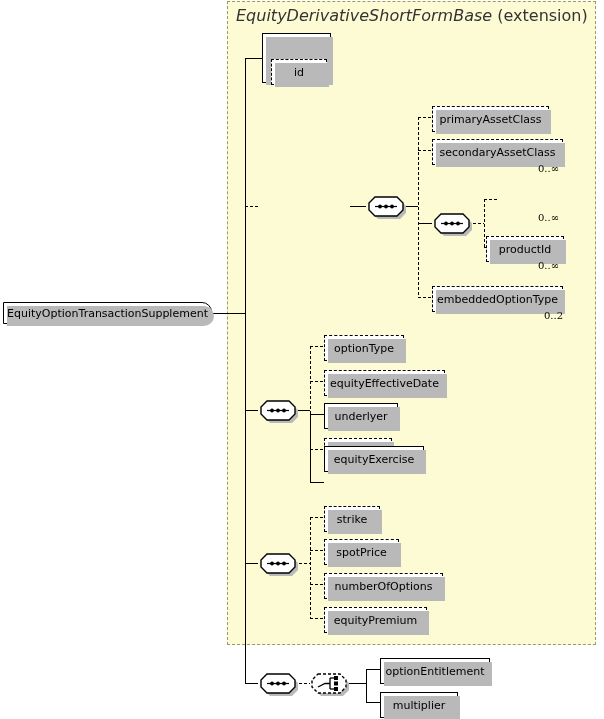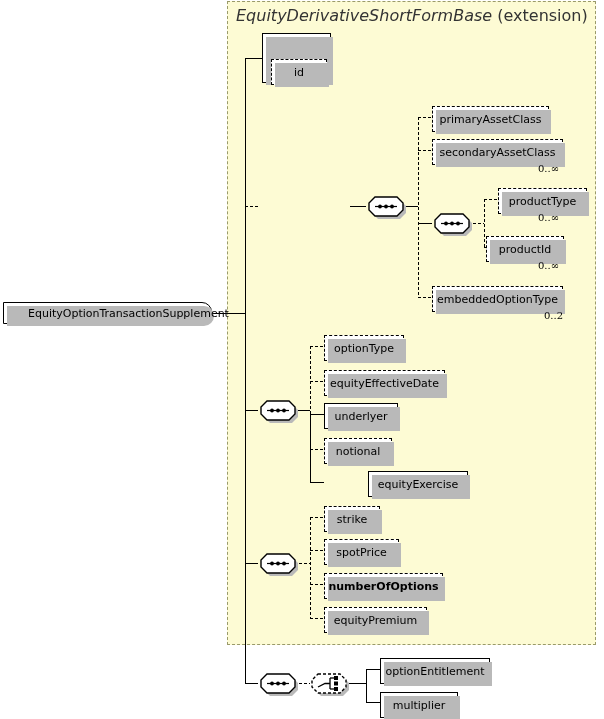--- a/index.html
+++ b/index.html
@@ -46,21 +46,21 @@
   .node::after{
     content:"";position:absolute;left:3px;top:3px;right:-3px;bottom:-3px;
     background:#b9b9b9;z-index:-1;
   }
 
   
   .rootnode{
     position:absolute;box-sizing:border-box;background:#fff;
     border:1px solid #000;
     border-radius:0 10px 10px 0;
-    display:flex;align-items:center;
+    display:flex;align-items:center;justify-content:center;
     white-space:nowrap;font-size:11px;padding:0 24px;z-index:3;
   }
   .rootnode::after{
     content:"";position:absolute;left:3px;top:3px;right:-3px;bottom:-3px;
     background:#b9b9b9;border-radius:0 10px 10px 0;z-index:-1;
   }
 
   
   .pill{
     position:absolute;box-sizing:border-box;background:#fff;
@@ -251,23 +251,20 @@
 
   <div class="node opt" style="left:432px;top:139px;width:131px;height:22px;">
     <span>secondaryAssetClass</span>
   </div>
 
   <div class="node opt" style="left:432px;top:106px;width:117px;height:22px;">
     <span>primaryAssetClass</span>
   </div>
   <div class="card" style="left:538px;top:163px;">0..∞</div>
 
-  <div class="node opt" style="left:498px;top:188px;width:89px;height:22px;">
-    <span>productType</span>
-  </div>
   <div class="card" style="left:538px;top:212px;">0..∞</div>
 
   <div class="node opt" style="left:486px;top:236px;width:78px;height:22px;">
     <span>productId</span>
   </div>
   <div class="card" style="left:538px;top:260px;">0..∞</div>
 
   <div class="node opt" style="left:432px;top:286px;width:131px;height:22px;">
     <span>embeddedOptionType</span>
   </div>
@@ -282,33 +279,33 @@
   </div>
 
   <div class="node req" style="left:324px;top:403px;width:74px;height:22px;">
     <span>underlyer</span>
   </div>
 
   <div class="node opt" style="left:324px;top:438px;width:68px;height:22px;">
     <span>notional</span>
   </div>
 
-  <div class="node req" style="left:324px;top:471px;width:100px;height:22px;margin-left:44px;">
+  <div class="node req" style="left:324px;top:446px;width:100px;height:22px;">
     <span>equityExercise</span>
   </div>
 
   <div class="node opt" style="left:324px;top:506px;width:56px;height:22px;">
     <span>strike</span>
   </div>
 
   <div class="node opt" style="left:324px;top:539px;width:75px;height:22px;">
     <span>spotPrice</span>
   </div>
 
-  <div class="node opt" style="left:324px;top:573px;width:119px;height:22px;font-weight:bold;">
+  <div class="node opt" style="left:324px;top:573px;width:119px;height:22px;">
     <span>numberOfOptions</span>
   </div>
 
   <div class="node opt" style="left:324px;top:607px;width:103px;height:22px;">
     <span>equityPremium</span>
   </div>
 
   <div class="node req" style="left:380px;top:658px;width:110px;height:22px;">
     <span>optionEntitlement</span>
   </div>

